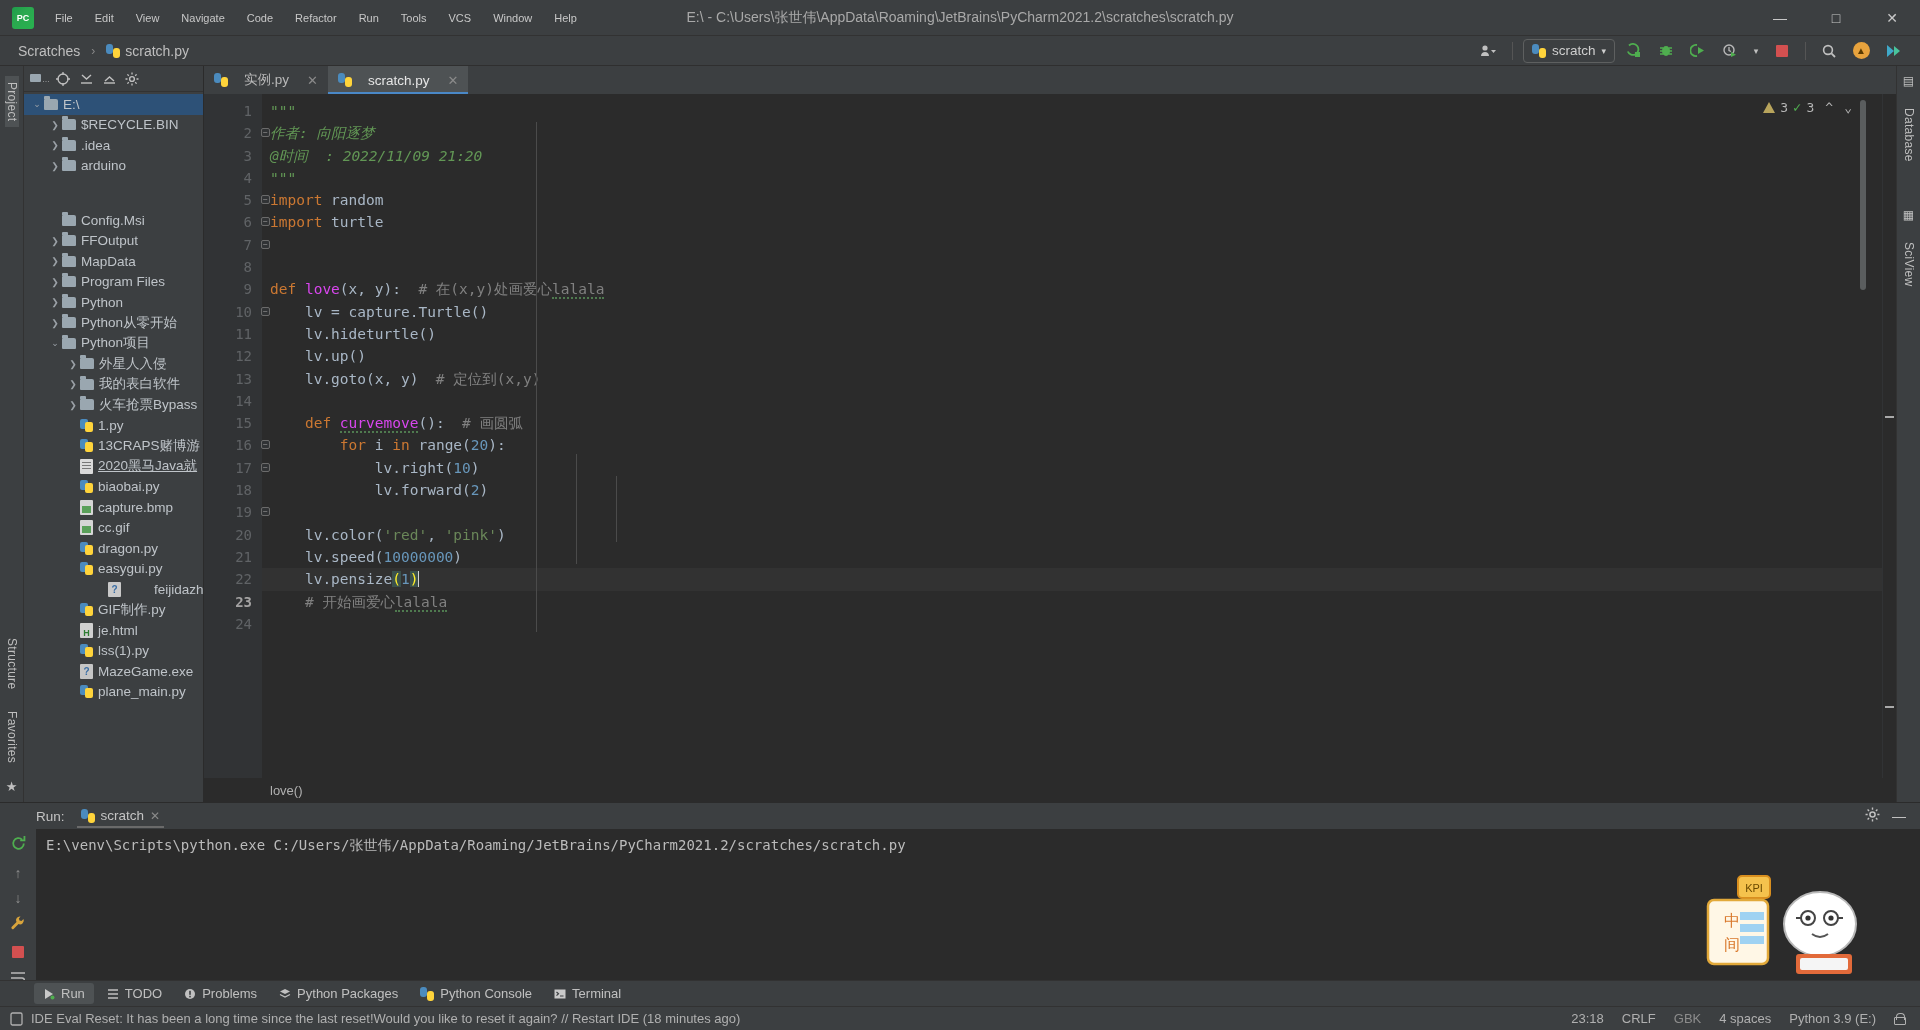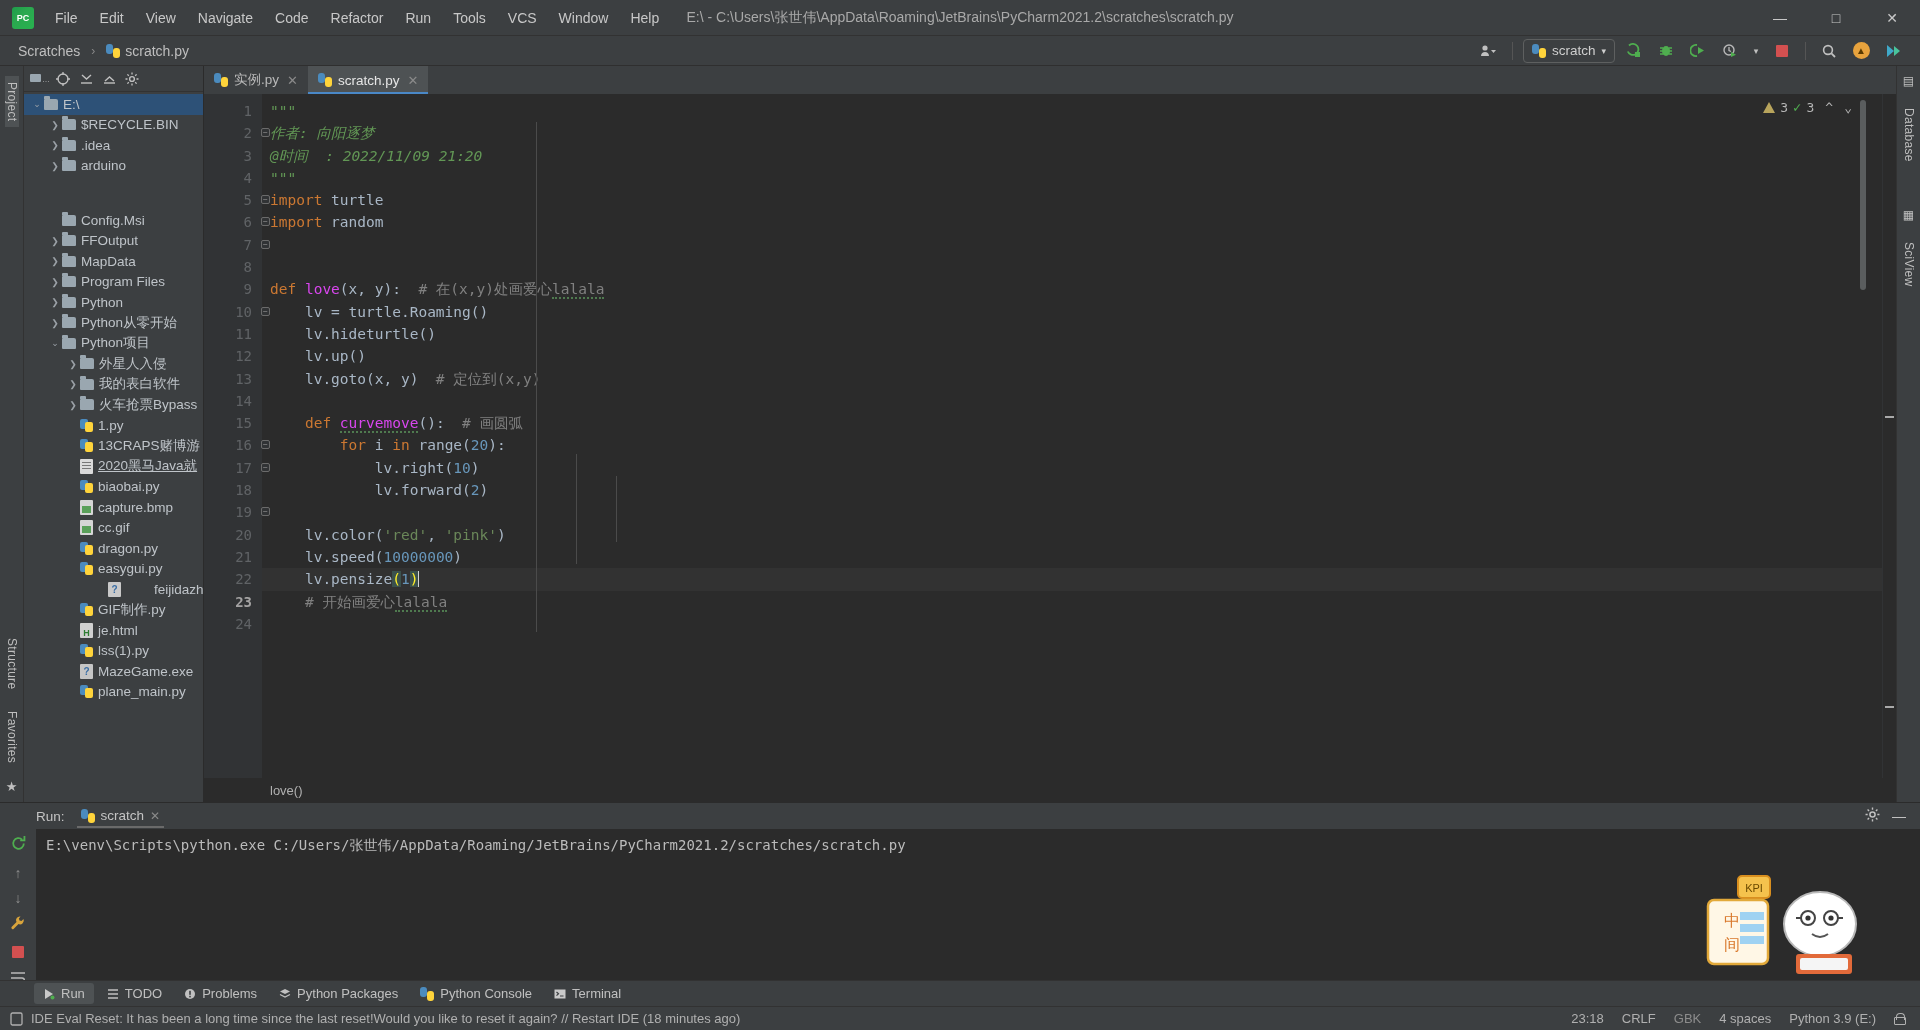--- a/index.html
+++ b/index.html
@@ -21,21 +21,21 @@
     width: 22px; height: 22px; margin: 0 10px 0 12px; border-radius: 3px;
     background: linear-gradient(135deg,#1f9b4a 0%,#2aa84f 40%,#28b34f 100%);
     position: relative; flex: none;
   }
   .logo::after {
     content: "PC"; position: absolute; inset: 0; color: #fff; font-size: 9px;
     display: flex; align-items: center; justify-content: center; font-weight: bold;
   }
   .menu { display: flex; align-items: center; gap: 0px; }
   .menu-item {
-    padding: 4px 11px; font-size: 14px; color: #c8c8c8; cursor: default;
+    padding: 4px 11px; font-size: 11px; color: #c8c8c8; cursor: default;
     white-space: nowrap;
   }
   .title-path {
     position: absolute; left: 50%; transform: translateX(-50%);
     font-size: 14px; color: #a9a9a9; white-space: nowrap;
   }
   .win-buttons { position: absolute; right: 0; top: 0; height: 36px; display: flex; }
   .win-btn {
     width: 56px; height: 36px; display: flex; align-items: center; justify-content: center;
     font-size: 14px; color: #c8c8c8;
@@ -141,21 +141,21 @@
   .fileico.exe { background: #c5c5c5; border-radius: 1px; }
   .fileico.exe::after {
     content: "?"; position: absolute; inset: 0; color: #3a6ea5; font-size: 10px;
     display: flex; align-items: center; justify-content: center; font-weight: bold;
   }
 
   
   .editor-col { flex: 1; display: flex; flex-direction: column; min-width: 0; background: #2b2b2b; }
   .tabs-bar { height: 28px; background: #3c3f41; display: flex; align-items: flex-end; flex: none; }
   .tab {
-    height: 28px; display: flex; align-items: center; gap: 6px; padding: 0 10px;
+    height: 28px; display: flex; align-items: center; gap: 16px; padding: 0 10px;
     font-size: 13.5px; color: #b9b9b9; position: relative;
   }
   .tab.active { background: #4e5254; color: #e6e6e6; }
   .tab.active::after {
     content: ""; position: absolute; left: 0; right: 0; bottom: 0; height: 2px; background: #4a88c7;
   }
   .tab .x { font-size: 13px; color: #8a8a8a; margin-left: 2px; }
 
   .editor-wrap { flex: 1; display: flex; position: relative; min-height: 0; background: #2b2b2b; }
   .gutter {
@@ -611,26 +611,26 @@
         <div class="code-area">
 
           <div class="indent-guide" style="left:274px; top:28px; height:510px;"></div>
           <div class="indent-guide" style="left:314px; top:360px; height:110px;"></div>
           <div class="indent-guide" style="left:354px; top:382px; height:66px;"></div>
 
           <div class="cline"><span class="doc">"""</span></div>
           <div class="cline"><span class="doc">作者: 向阳逐梦</span></div>
           <div class="cline"><span class="doc">@时间  : 2022/11/09 21:20</span></div>
           <div class="cline"><span class="doc">"""</span></div>
+          <div class="cline"><span class="kw">import</span><span class="ident"> random</span></div>
           <div class="cline"><span class="kw">import</span><span class="ident"> turtle</span></div>
-          <div class="cline"><span class="kw">import</span><span class="ident"> random</span></div>
           <div class="cline"> </div>
           <div class="cline"> </div>
           <div class="cline"><span class="kw">def </span><span class="fn">love</span><span class="ident">(x, y):</span><span class="cmt">  # 在(x,y)处画爱心</span><span class="cmt wavy">lalala</span></div>
-          <div class="cline"><span class="ident">    lv = turtle.Roaming()</span></div>
+          <div class="cline"><span class="ident">    lv = capture.Turtle()</span></div>
           <div class="cline"><span class="ident">    lv.hideturtle()</span></div>
           <div class="cline"><span class="ident">    lv.up()</span></div>
           <div class="cline"><span class="ident">    lv.goto(x, y)</span><span class="cmt">  # 定位到(x,y)</span></div>
           <div class="cline"> </div>
           <div class="cline"><span class="ident">    </span><span class="kw">def </span><span class="fn wavy">curvemove</span><span class="ident">():</span><span class="cmt">  # 画圆弧</span></div>
           <div class="cline"><span class="ident">        </span><span class="kw">for</span><span class="ident"> i </span><span class="kw">in</span><span class="ident"> range(</span><span class="num">20</span><span class="ident">):</span></div>
           <div class="cline"><span class="ident">            lv.right(</span><span class="num">10</span><span class="ident">)</span></div>
           <div class="cline"><span class="ident">            lv.forward(</span><span class="num">2</span><span class="ident">)</span></div>
           <div class="cline"> </div>
           <div class="cline"><span class="ident">    lv.color(</span><span class="str">'red'</span><span class="ident">, </span><span class="str">'pink'</span><span class="ident">)</span></div>

